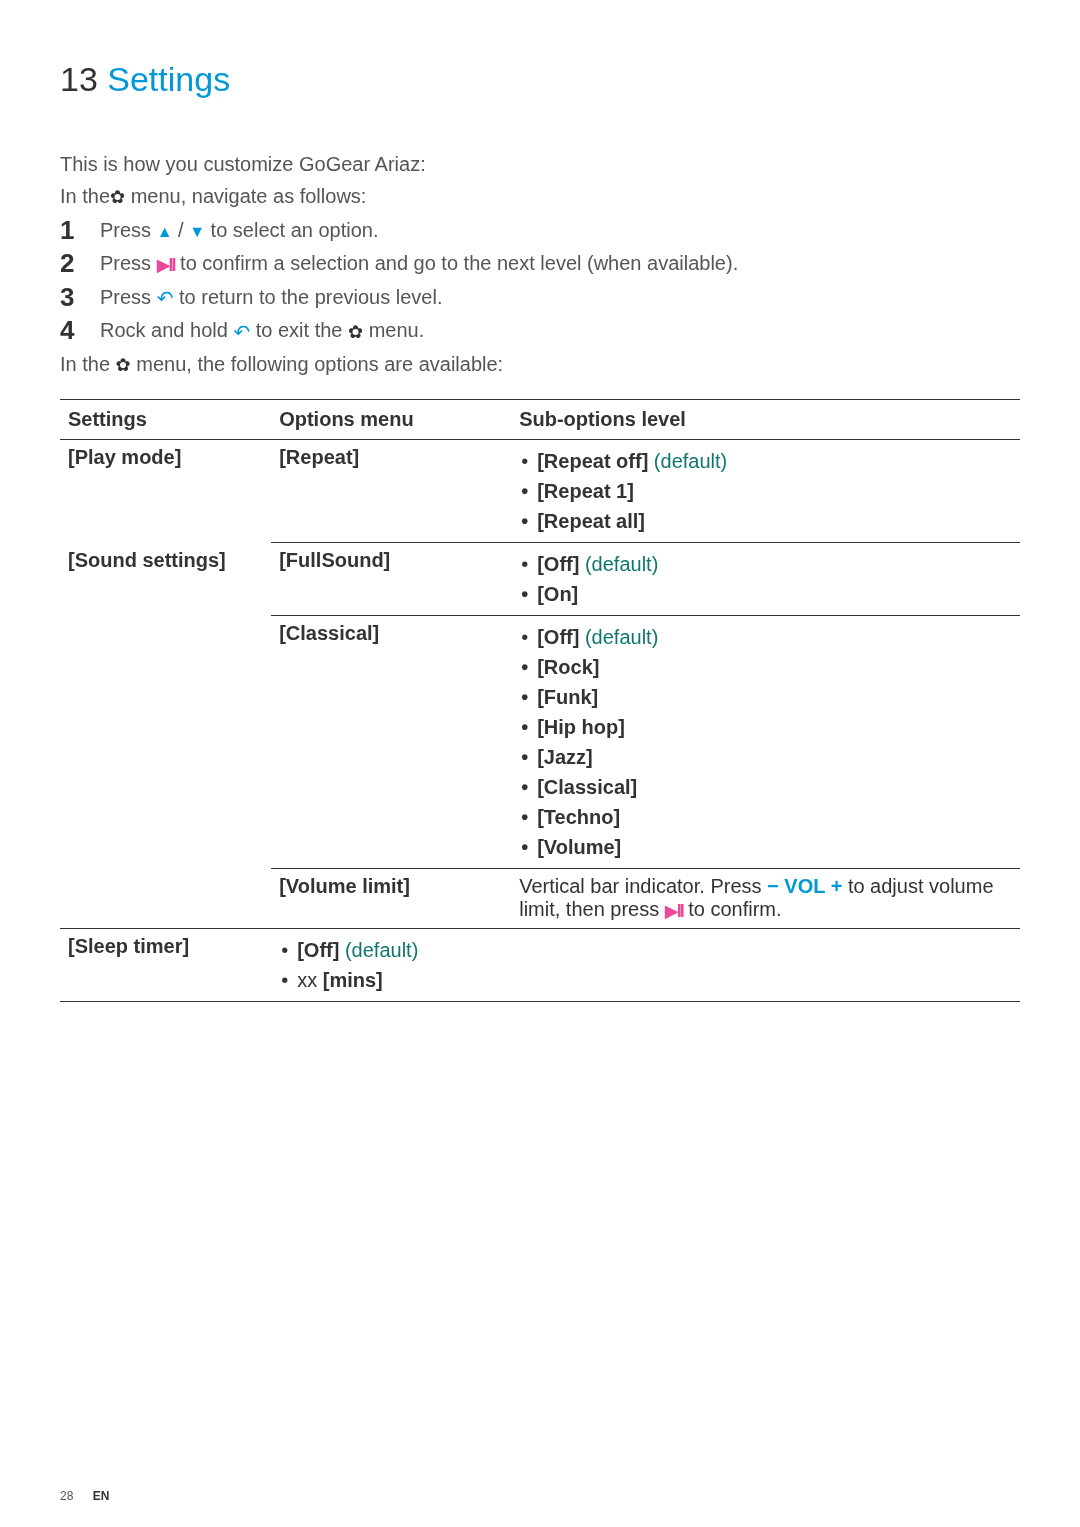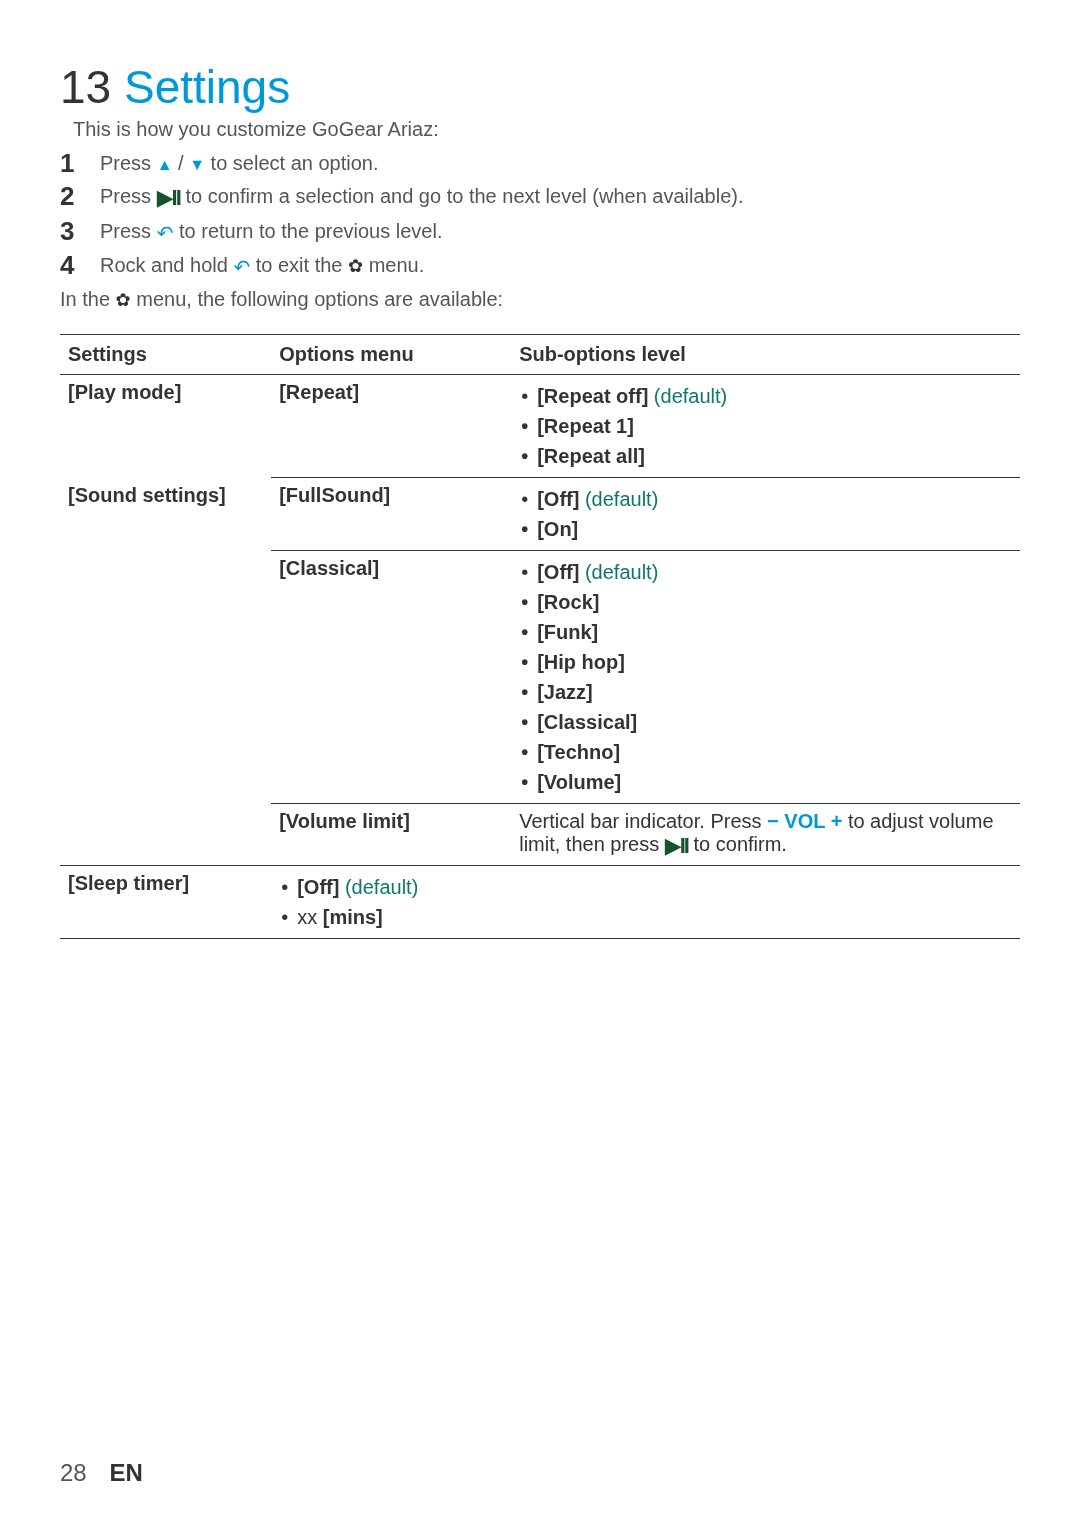--- a/index.html
+++ b/index.html
@@ -10,39 +10,39 @@
     body {
       width: 1080px;
       height: 1527px;
       background: #fff;
       font-family: Arial, Helvetica, sans-serif;
       color: #333;
       padding: 60px 60px 40px 60px;
       position: relative;
     }
     .title {
-      font-size: 46px;
+      font-size: 34px;
       font-weight: normal;
+      margin-bottom: 50px;
     }
     .title-num {
       color: #333;
     }
     .title-text {
       color: #0099d8;
     }
     .intro {
       font-size: 20px;
       line-height: 1.5;
       color: #555;
       max-width: 500px;
       margin-bottom: 4px;
     }
     .intro-line {
       margin-bottom: 2px;
-      margin-left: 13px;
     }
     .steps {
       margin-top: 2px;
     }
     .step {
       display: flex;
       align-items: flex-start;
       font-size: 20px;
       color: #555;
       line-height: 1.5;
@@ -65,22 +65,22 @@
     }
     .icon-up {
       color: #0099d8;
       font-size: 16px;
     }
     .icon-down {
       color: #0099d8;
       font-size: 16px;
     }
     .icon-playpause {
-      color: #14532d;
-      font-size: 22px;
+      color: #ec4899;
+      font-size: 18px;
       letter-spacing: -2px;
     }
     .icon-back {
       color: #0099d8;
       font-size: 20px;
     }
     .icon-gear {
       color: #333;
       font-size: 18px;
     }
@@ -140,43 +140,46 @@
       line-height: 1.5;
     }
     .sub-list li::before {
       content: "•";
       position: absolute;
       left: 2px;
       color: #333;
     }
     .footer {
       position: absolute;
-      bottom: 40px;
+      bottom: 24px;
       left: 60px;
-      font-size: 24px;
+      font-size: 12px;
       color: #555;
     }
     .footer-page {
       margin-right: 16px;
     }
     .footer-lang {
       font-weight: bold;
       color: #333;
     }
   </style>
 </head>
 <body>
 
 <h1 class="title">
   <span class="title-num">13</span>
   <span class="title-text">Settings</span>
 </h1>
 
 <div class="intro">
   <div class="intro-line">This is how you customize GoGear Ariaz:</div>
+  <div class="intro-line">
+    <span>In the</span><span class="icon icon-gear">✿</span><span> menu, navigate as follows:</span>
+  </div>
 </div>
 
 <div class="steps">
   <div class="step">
     <div class="step-num">1</div>
     <div class="step-text">
       <span>Press </span><span class="icon icon-up">▲</span> / <span class="icon icon-down">▼</span><span> to select an option.</span>
     </div>
   </div>
   <div class="step">

